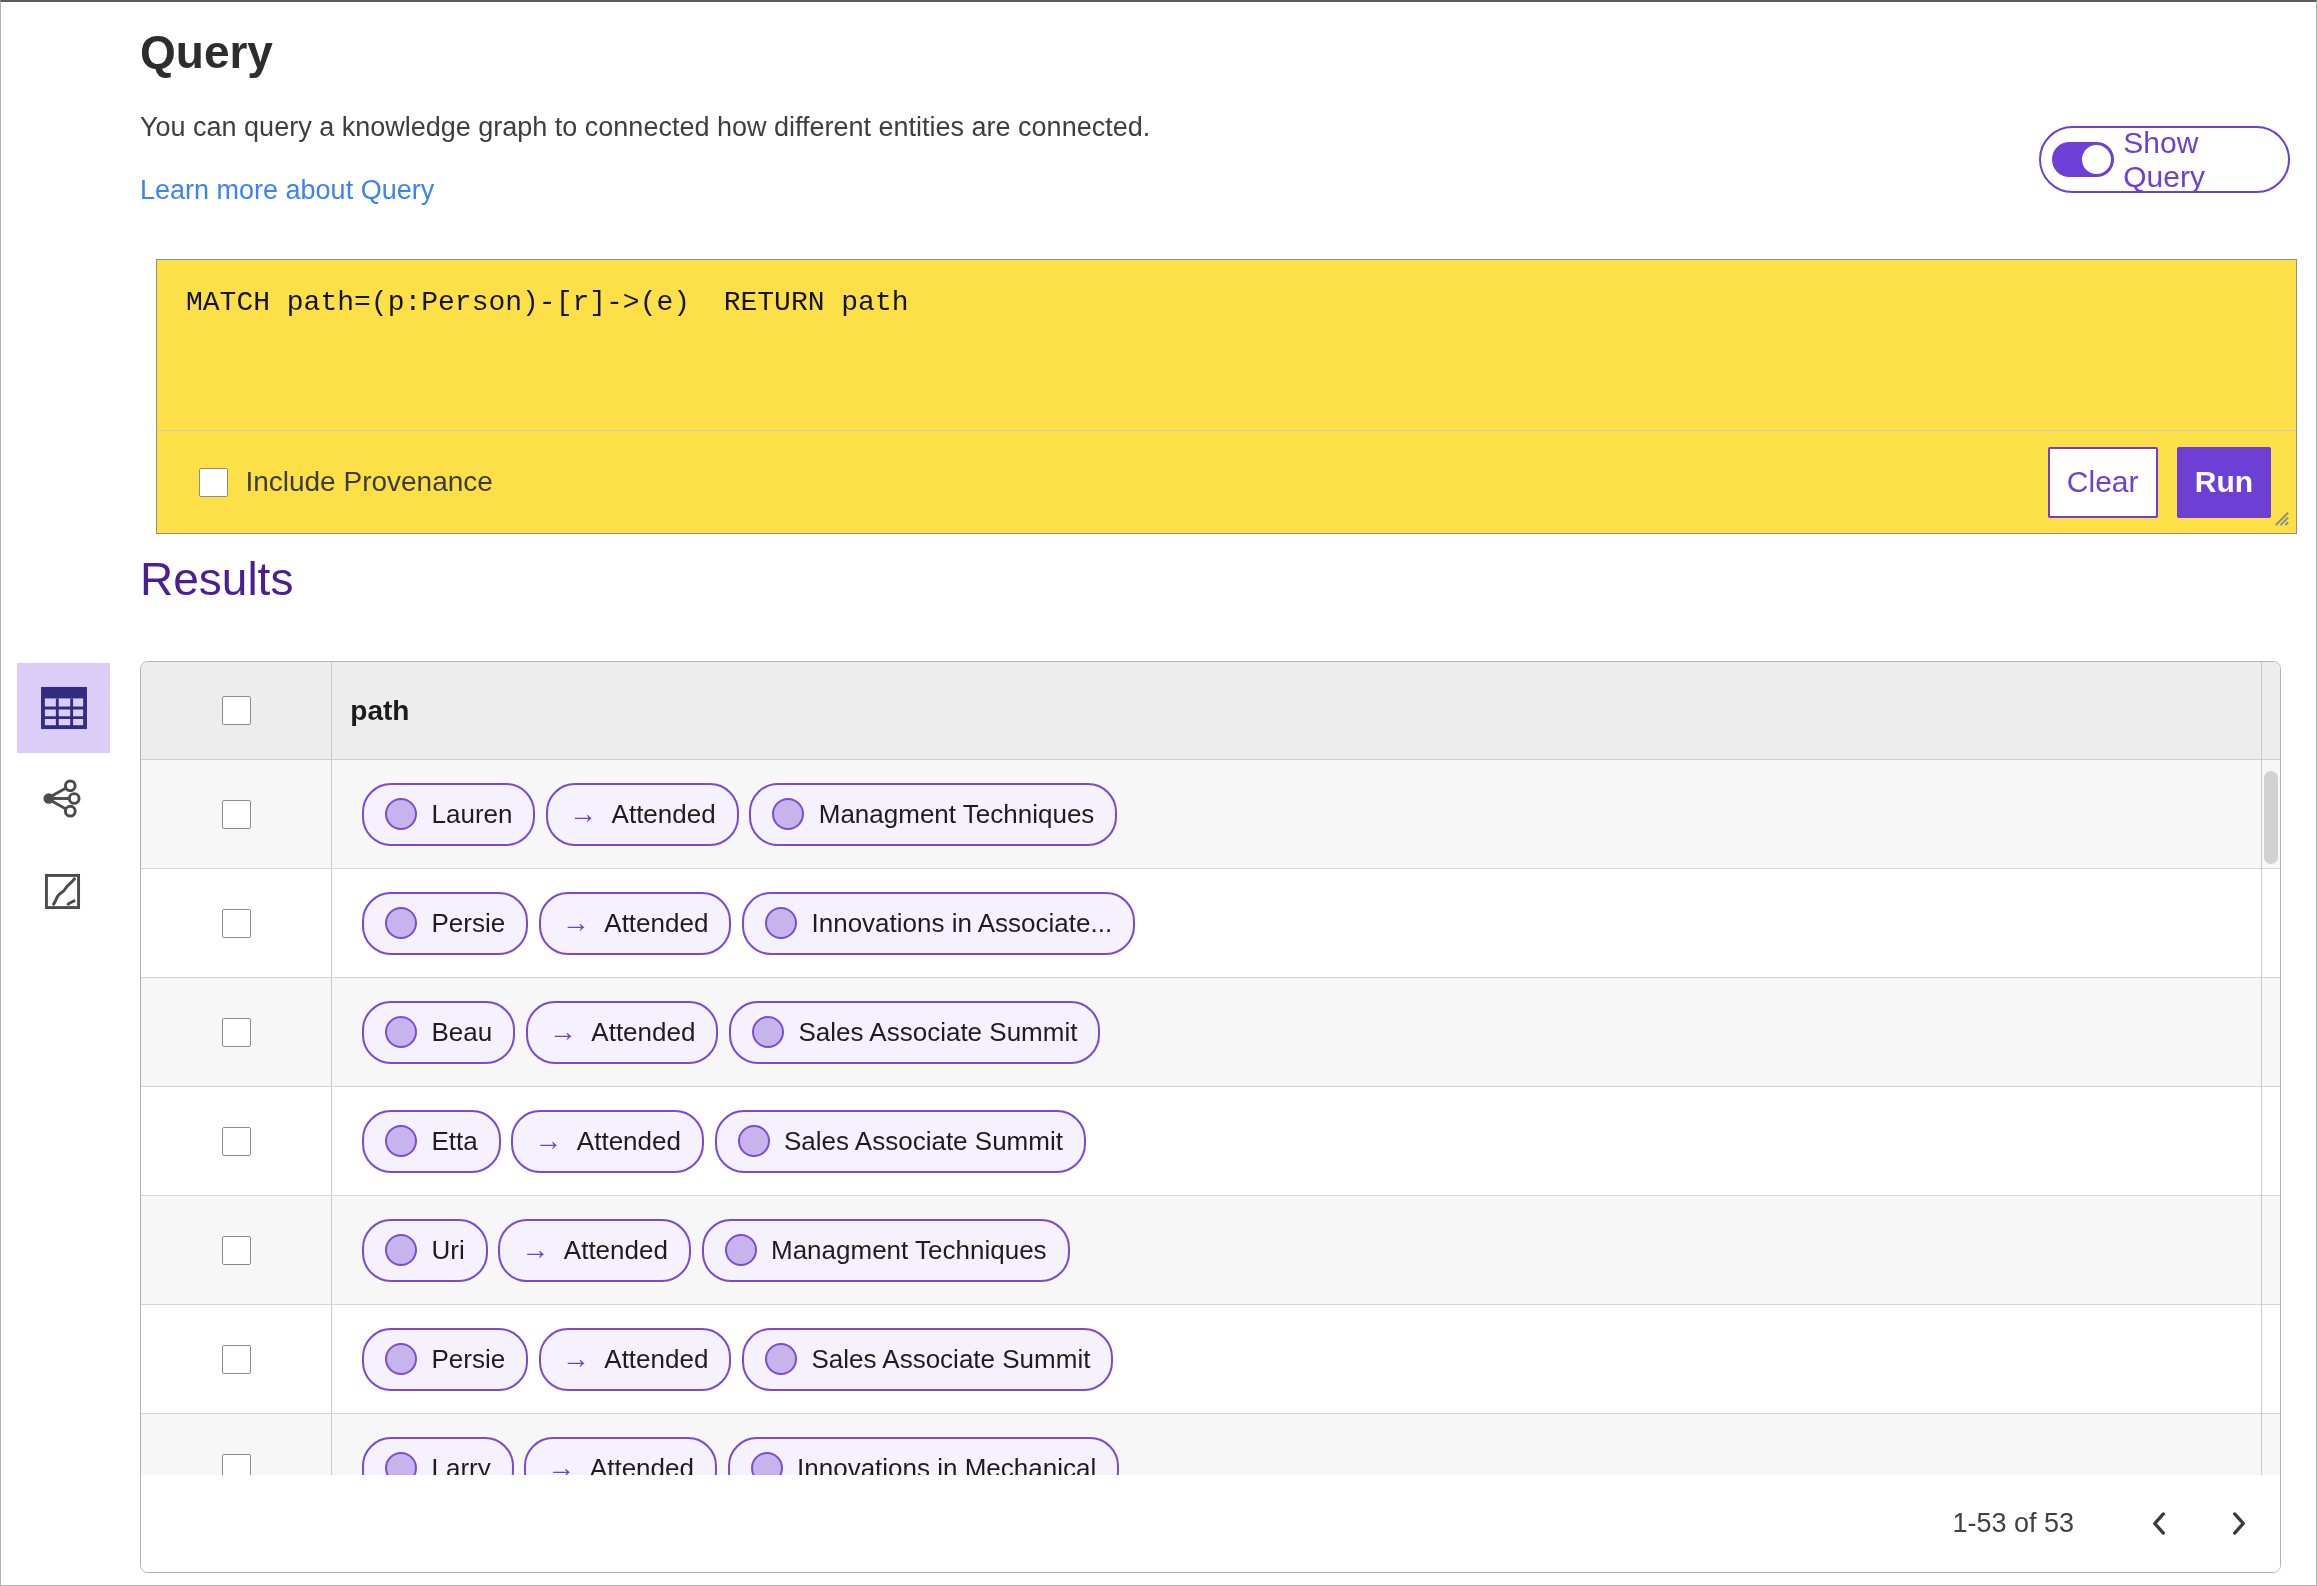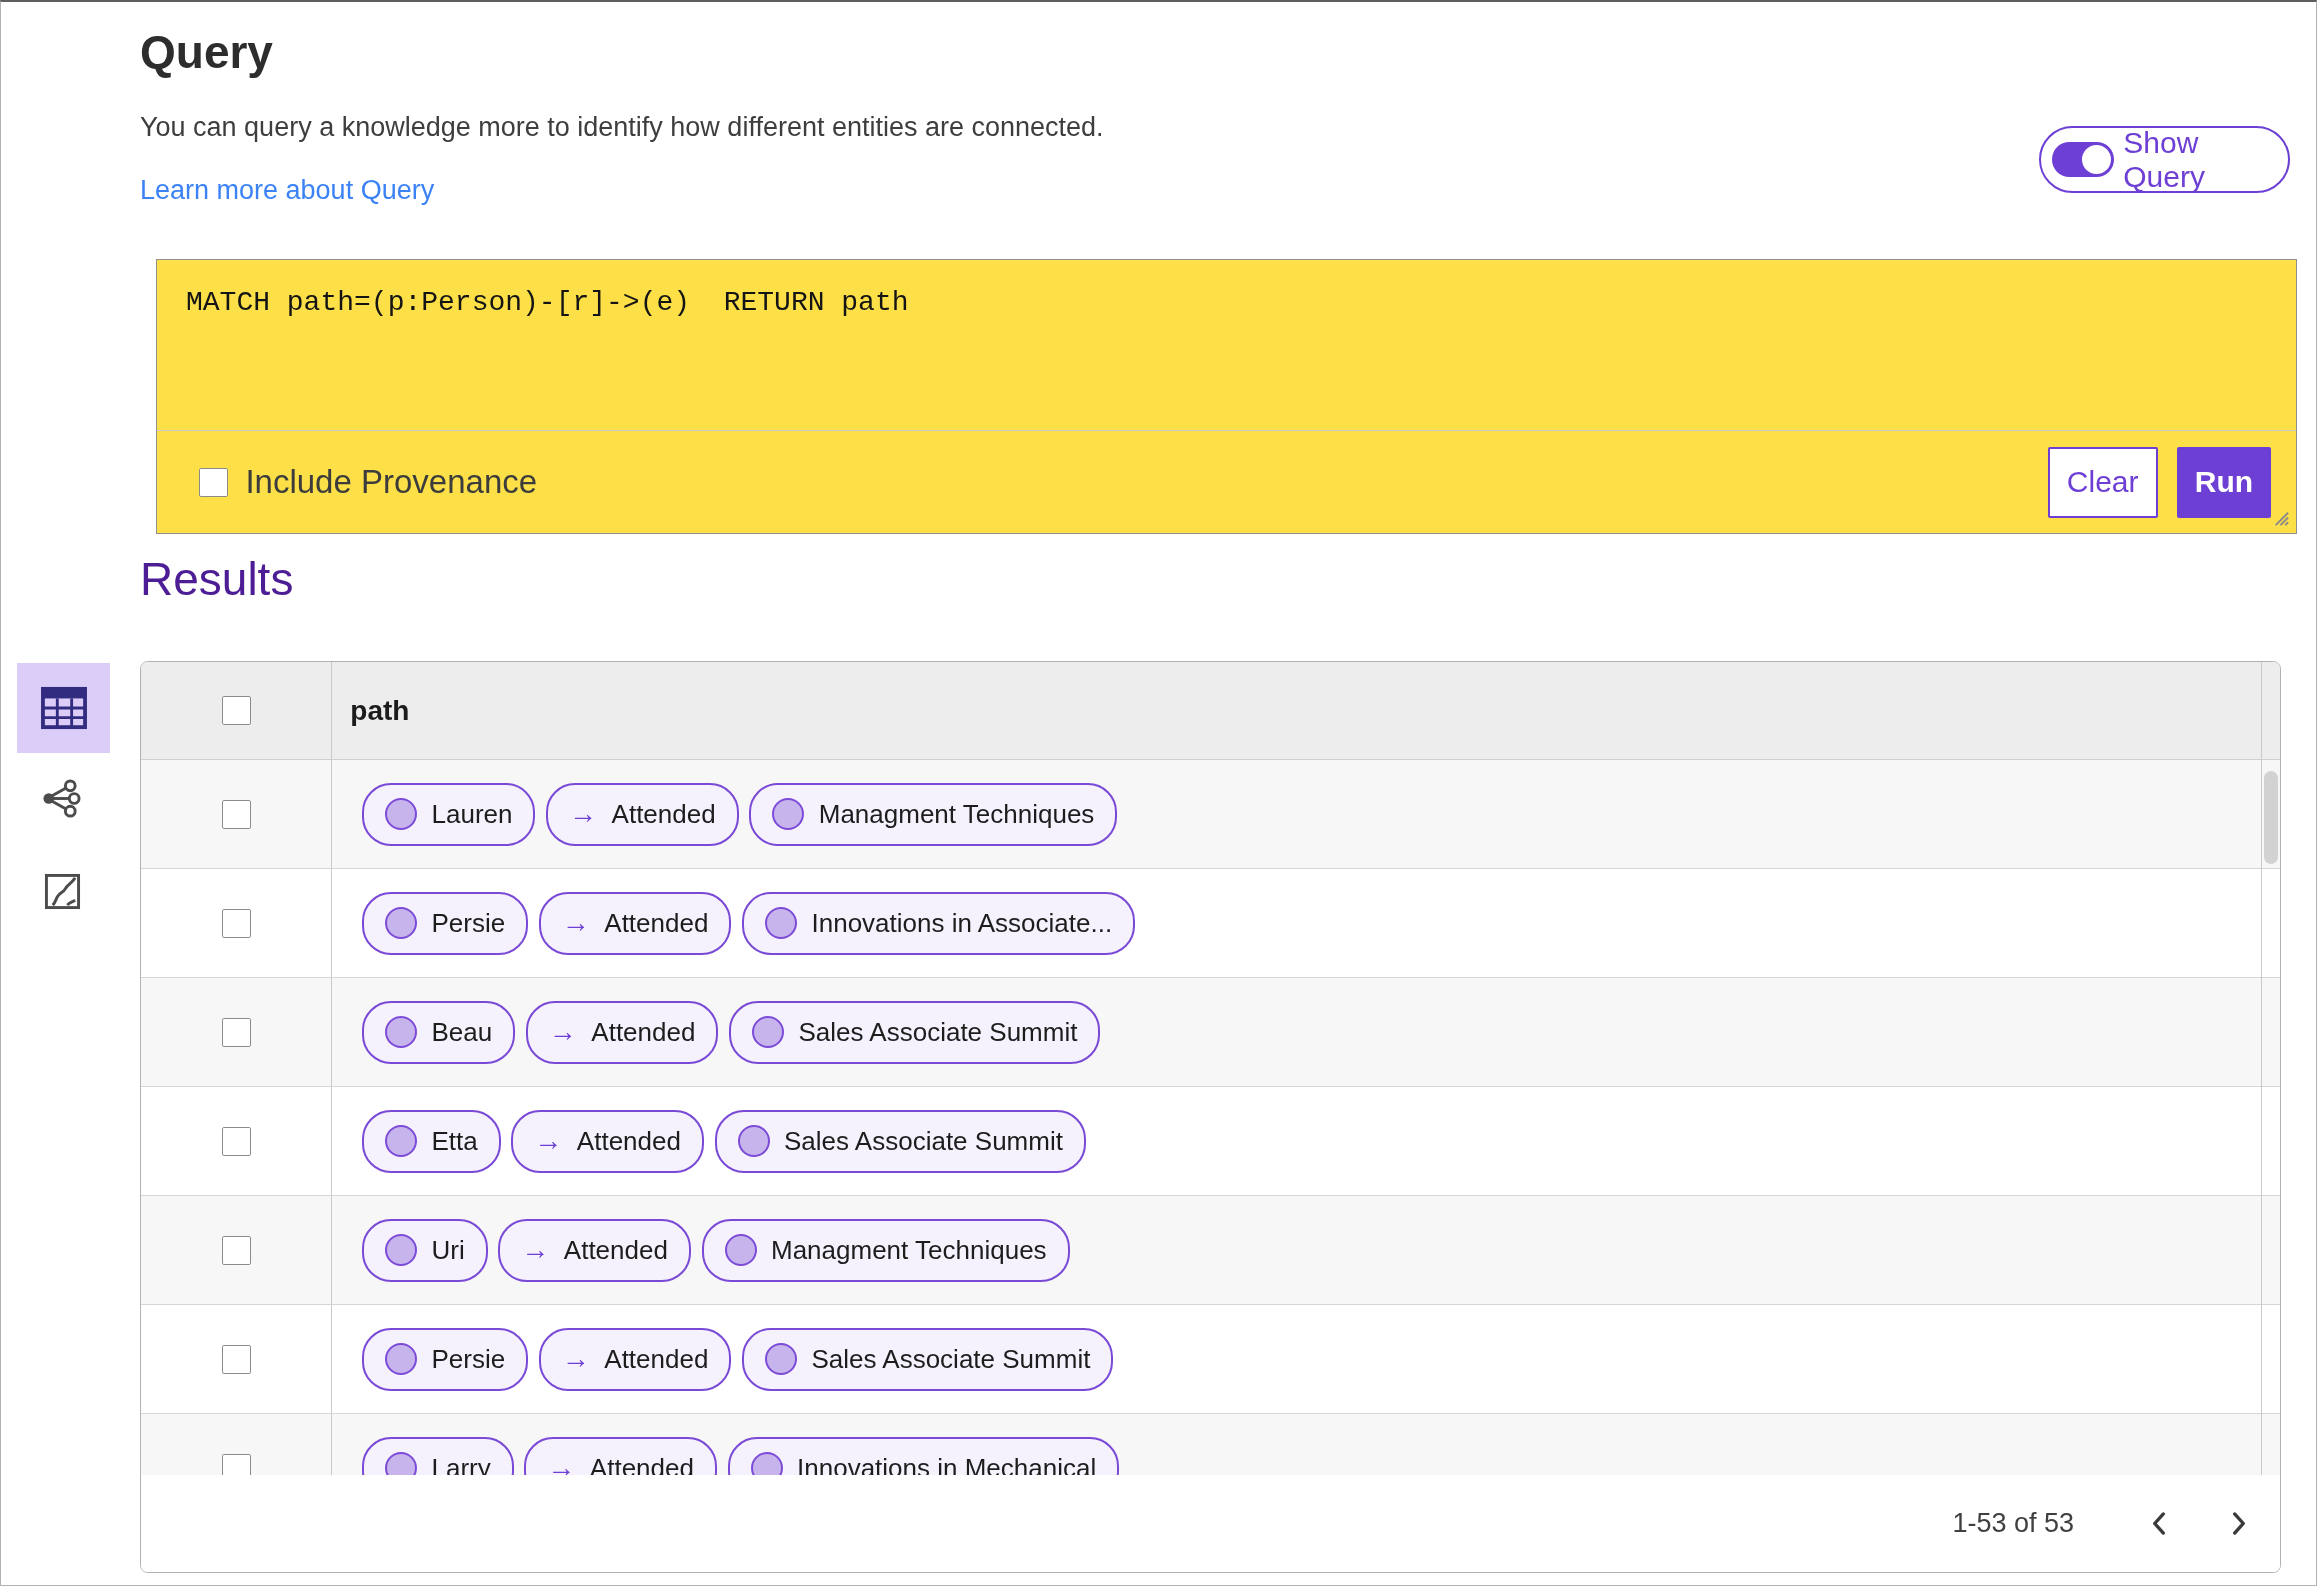--- a/index.html
+++ b/index.html
@@ -74,21 +74,21 @@
   }
   .query-footer {
     flex:1; display:flex; align-items:center; padding:0 25px 0 42px;
   }
   .checkbox {
     appearance:none; -webkit-appearance:none;
     width:29px; height:29px; margin:0;
     border:1.9px solid #8b8b8b; border-radius:1.9px; background:#fff;
     cursor:pointer; flex:none;
   }
-  .include-label { font-size:33px; color:#3c3c3c; margin-left:17.4px; }
+  .include-label { font-size:28px; color:#3c3c3c; margin-left:17.4px; }
   .footer-spacer { flex:1; }
   .btn {
     height:71px; font-size:30px; display:flex; align-items:center; justify-content:center;
     cursor:pointer; border-radius:1.9px; font-family:inherit;
   }
   .btn-clear {
     width:110px; background:#fff; color:#6d3fd4; border:2.9px solid #6d3fd4; margin-right:19.3px;
   }
   .btn-run {
     width:94px; background:#6d3fd4; color:#ffffff; border:none; font-weight:bold;
@@ -171,21 +171,21 @@
     cursor:pointer; color:#3a3a3a;
   }
   .page-nav-btn + .page-nav-btn { margin-left:37px; }
 </style>
 </head>
 <body>
 
 <div class="page-frame"></div>
 
 <div class="page-title">Query</div>
-<div class="page-description">You can query a knowledge more to identify how different entities are connected.</div>
+<div class="page-description">You can query a knowledge graph to connected how different entities are connected.</div>
 <a class="learn-more-link">Learn more about Query</a>
 
 <div class="show-query-toggle">
   <div class="toggle-track">
     <div class="toggle-knob"></div>
   </div>
   <span class="show-query-label">Show Query</span>
 </div>
 
 <div class="query-panel">

